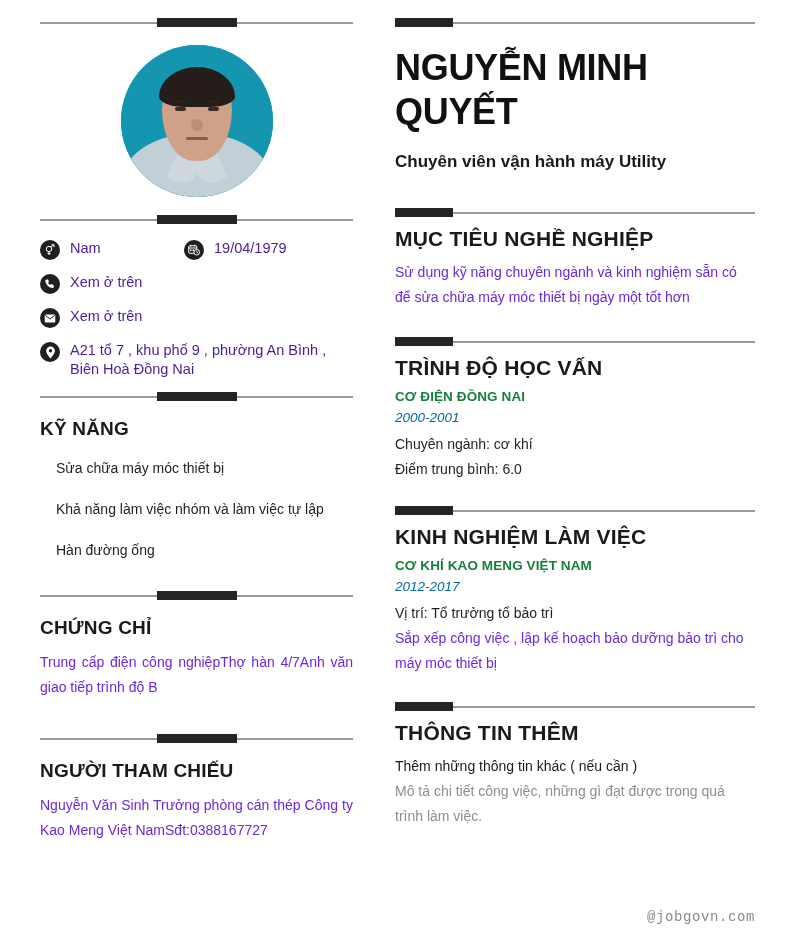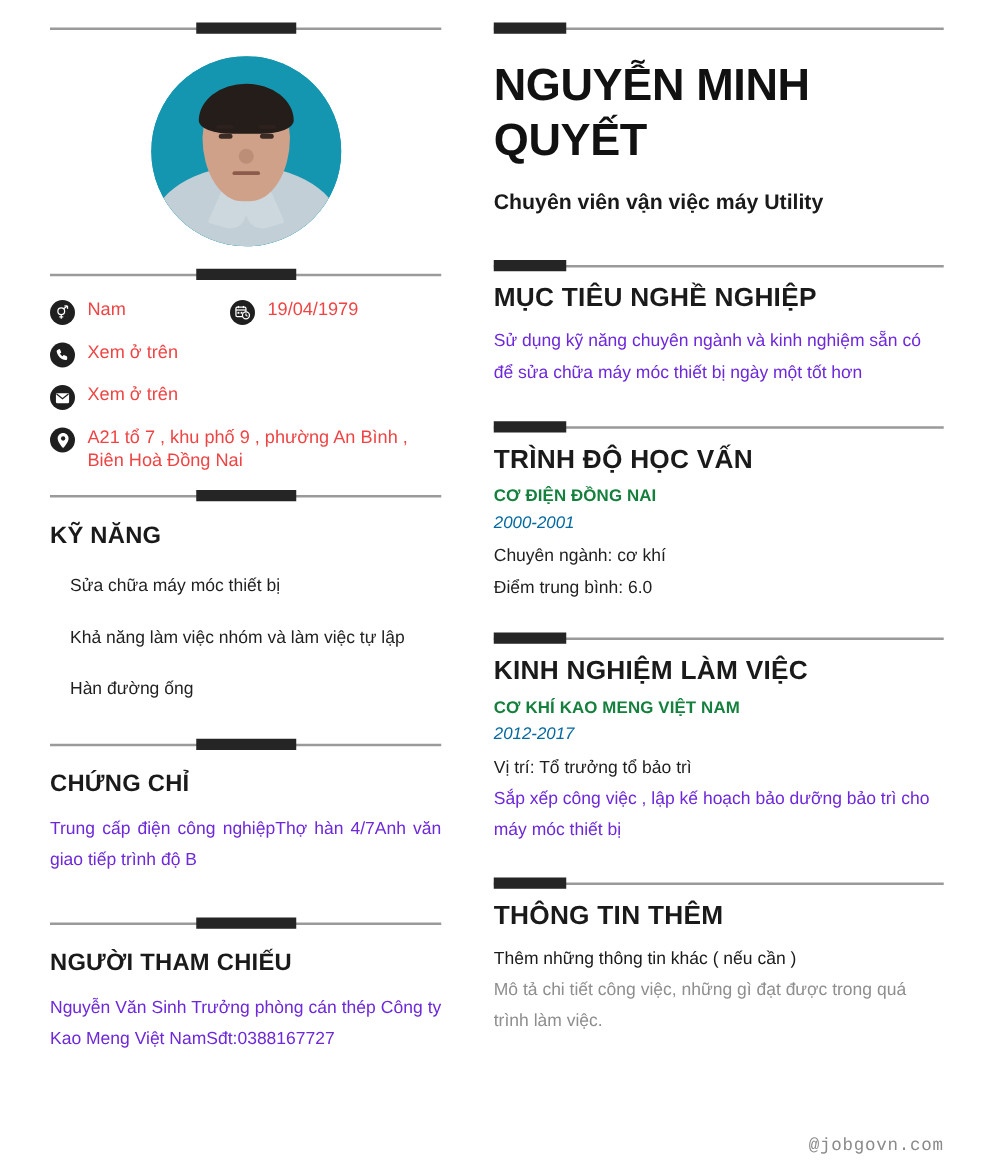--- a/index.html
+++ b/index.html
@@ -220,21 +220,21 @@
     display: flex;
     align-items: center;
     justify-content: center;
     margin-right: 10px;
     margin-top: 1px;
   }
   .ic svg { display: block; }
   .contact-text {
     font-size: 14.5px;
     line-height: 19px;
-    color: #ef4444;
+    color: #4c1d95;
   }
 
   
   h2.sec {
     font-size: 19px;
     font-weight: bold;
     letter-spacing: 0.2px;
     margin: 16px 0 11px 0;
     color: #1a1a1a;
   }
@@ -446,21 +446,21 @@
   </div>
 
   <div class="col-right">
 
     <div class="divider-right">
       <div class="line"></div>
       <div class="nub"></div>
     </div>
 
     <h1 class="name">NGUYỄN MINH QUYẾT</h1>
-    <p class="job-title">Chuyên viên vận việc máy Utility</p>
+    <p class="job-title">Chuyên viên vận hành máy Utility</p>
 
     <div class="header-gap"></div>
 
     <div class="divider-right">
       <div class="line"></div>
       <div class="nub"></div>
     </div>
 
     <h2 class="sec">MỤC TIÊU NGHỀ NGHIỆP</h2>
     <p class="body-para">Sử dụng kỹ năng chuyên ngành và kinh nghiệm sẵn có để sửa chữa máy móc thiết bị ngày một tốt hơn</p>

